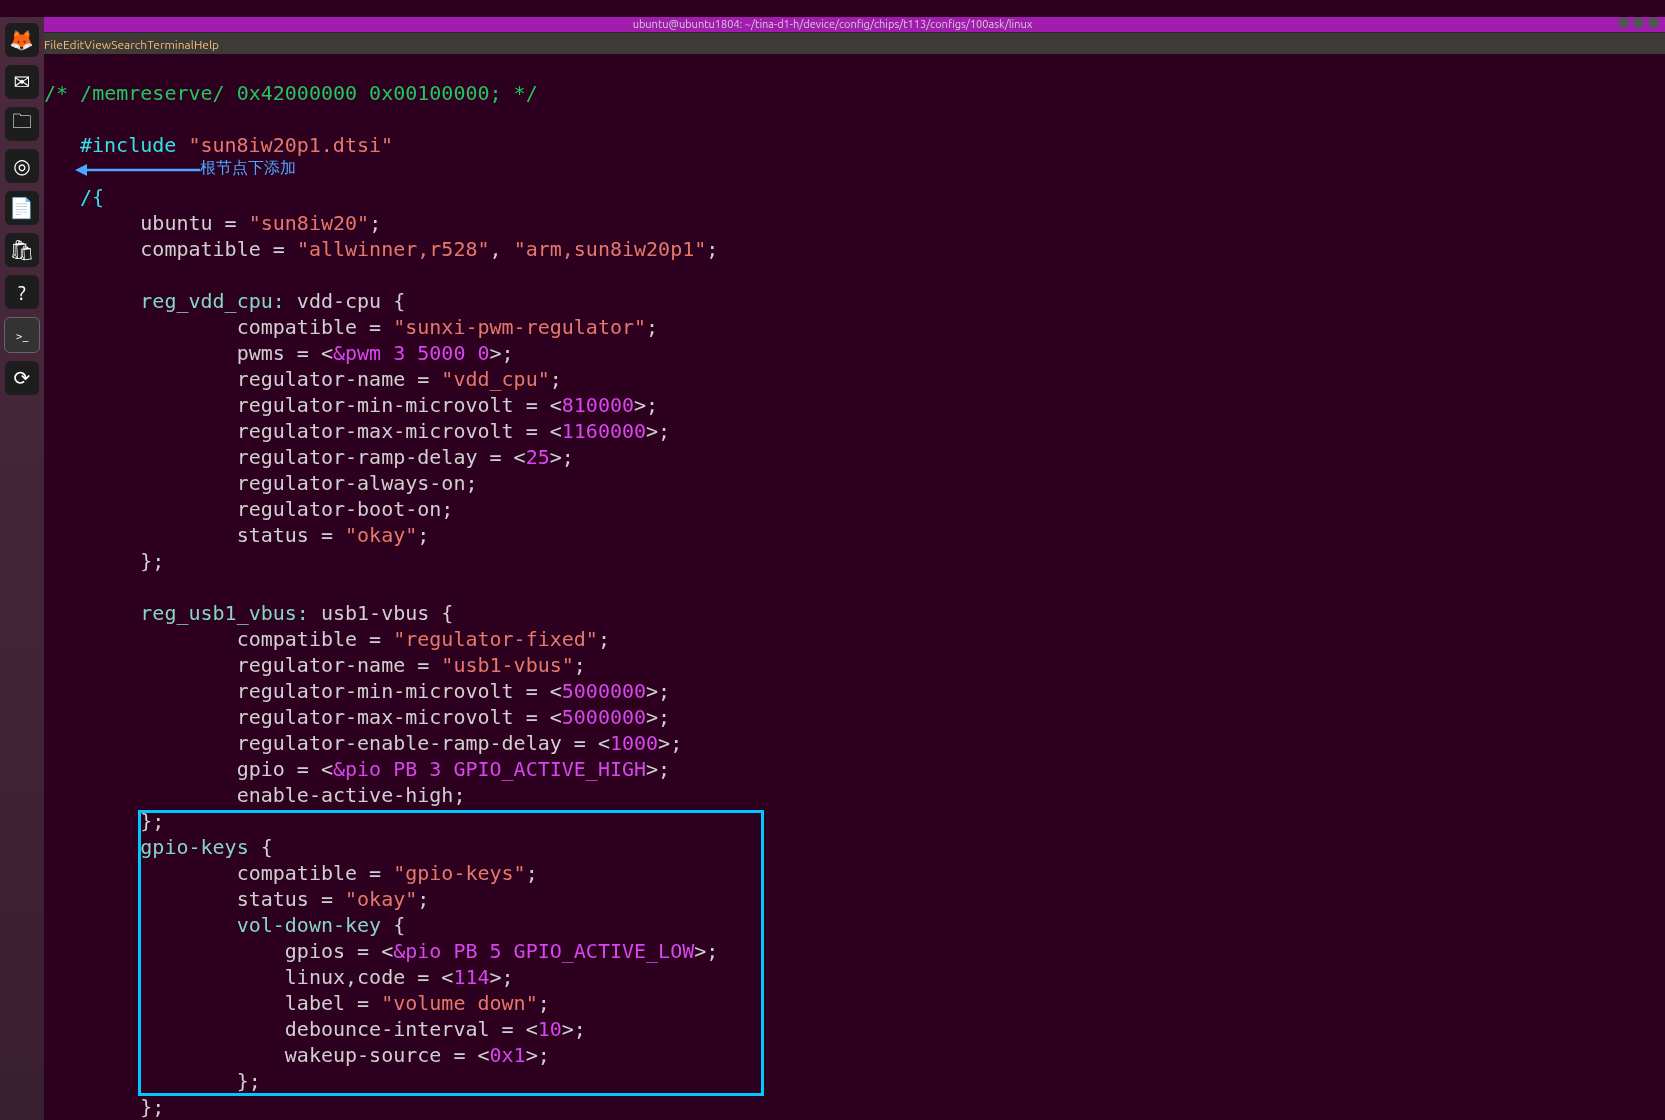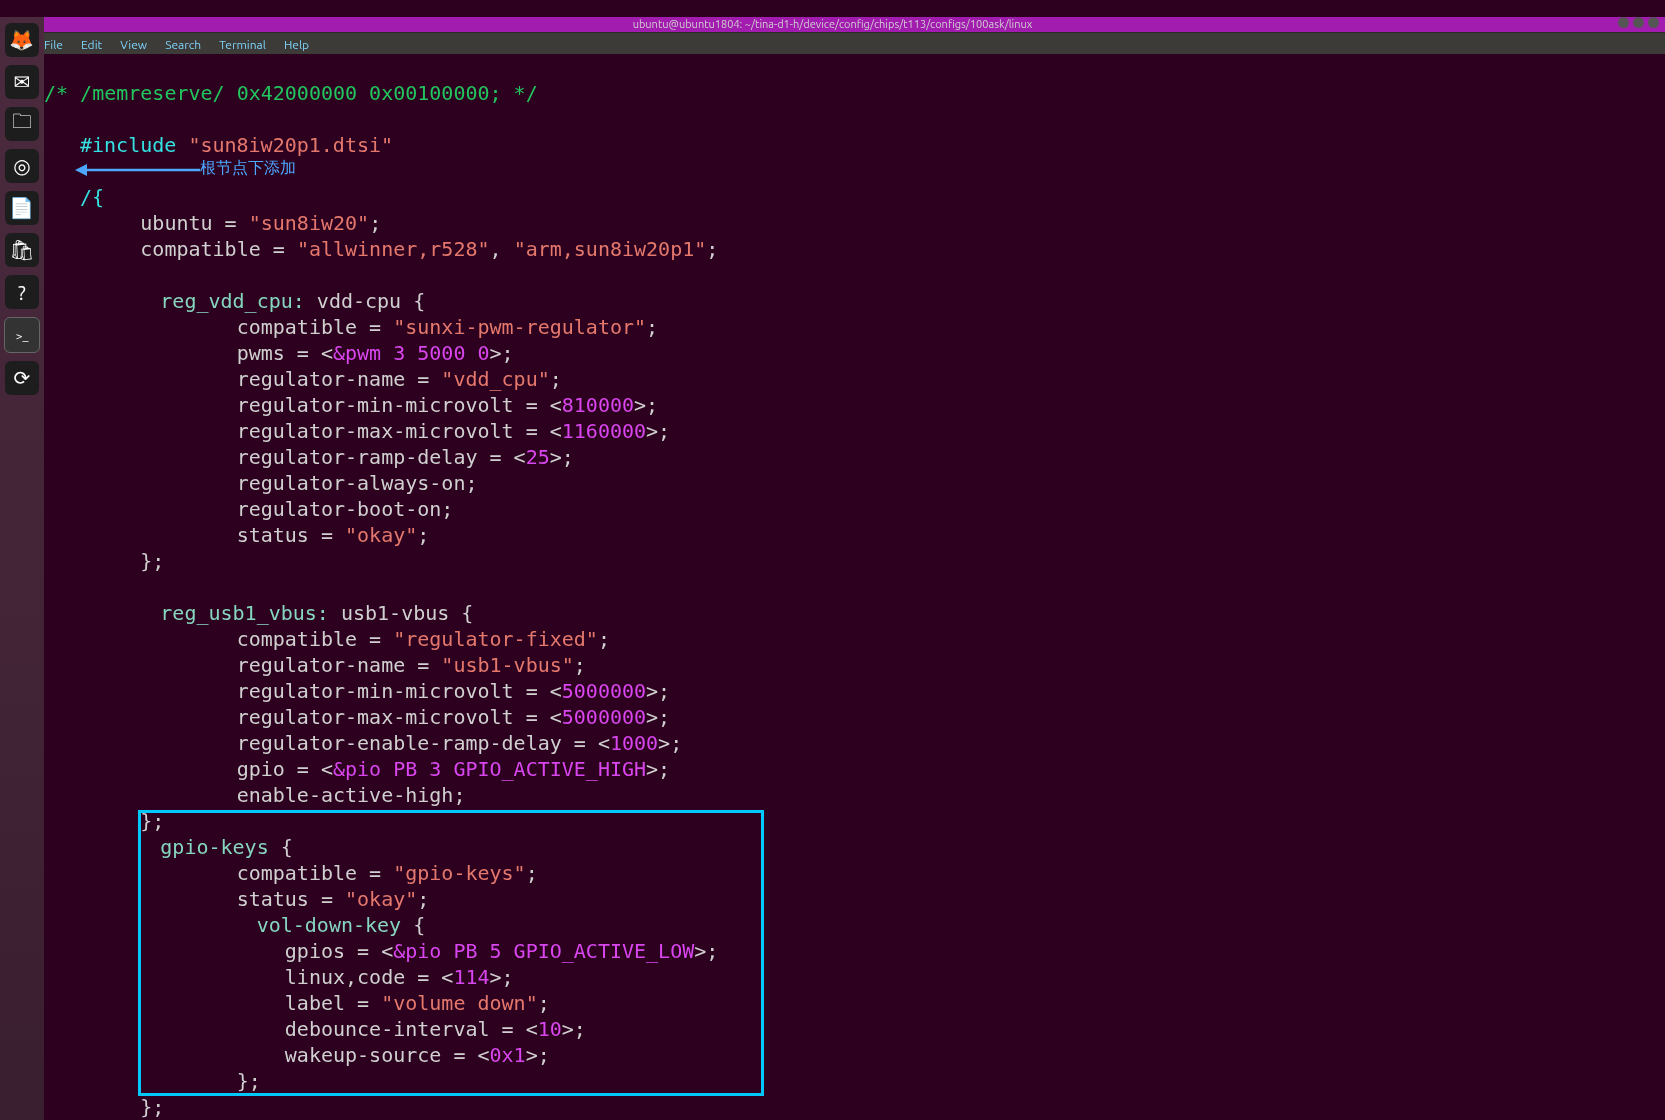--- a/index.html
+++ b/index.html
@@ -60,22 +60,21 @@
   
   .menubar {
     position: absolute;
     top: 32px; left: 0; right: 0;
     height: 22px;
     background: #3c3b37;
     border-top: 1px solid #2b2a27;
     display: flex;
     align-items: center;
     padding-left: 44px;
-    gap: 18px;
-    color: #7dd3fc;
+    color: #fdba74;
     font-size: 12px;
   }
   .menubar span { cursor: default; }
 
   
   .dock {
     position: absolute;
     top: 17px; left: 0;
     width: 44px;
     bottom: 0;
@@ -107,21 +106,21 @@
     line-height: 26px;
     white-space: pre;
     overflow: hidden;
   }
 
   .c-comment { color: #22c55e; }
   .c-str     { color: #e5786d; }
   .c-key     { color: #34e2e2; margin-left: 36px; }
   .c-angle   { color: #d946ef; }
   .c-plain   { color: #d0d0d0; }
-  .c-fn      { color: #86d6c0; padding-left: 20px; }
+  .c-fn      { color: #86d6c0; }
 
   
   .anno {
     position: absolute;
     color: #4da6ff;
     font-family: "DejaVu Sans Mono", monospace;
     font-size: 16px;
     pointer-events: none;
   }
   .arrow {

